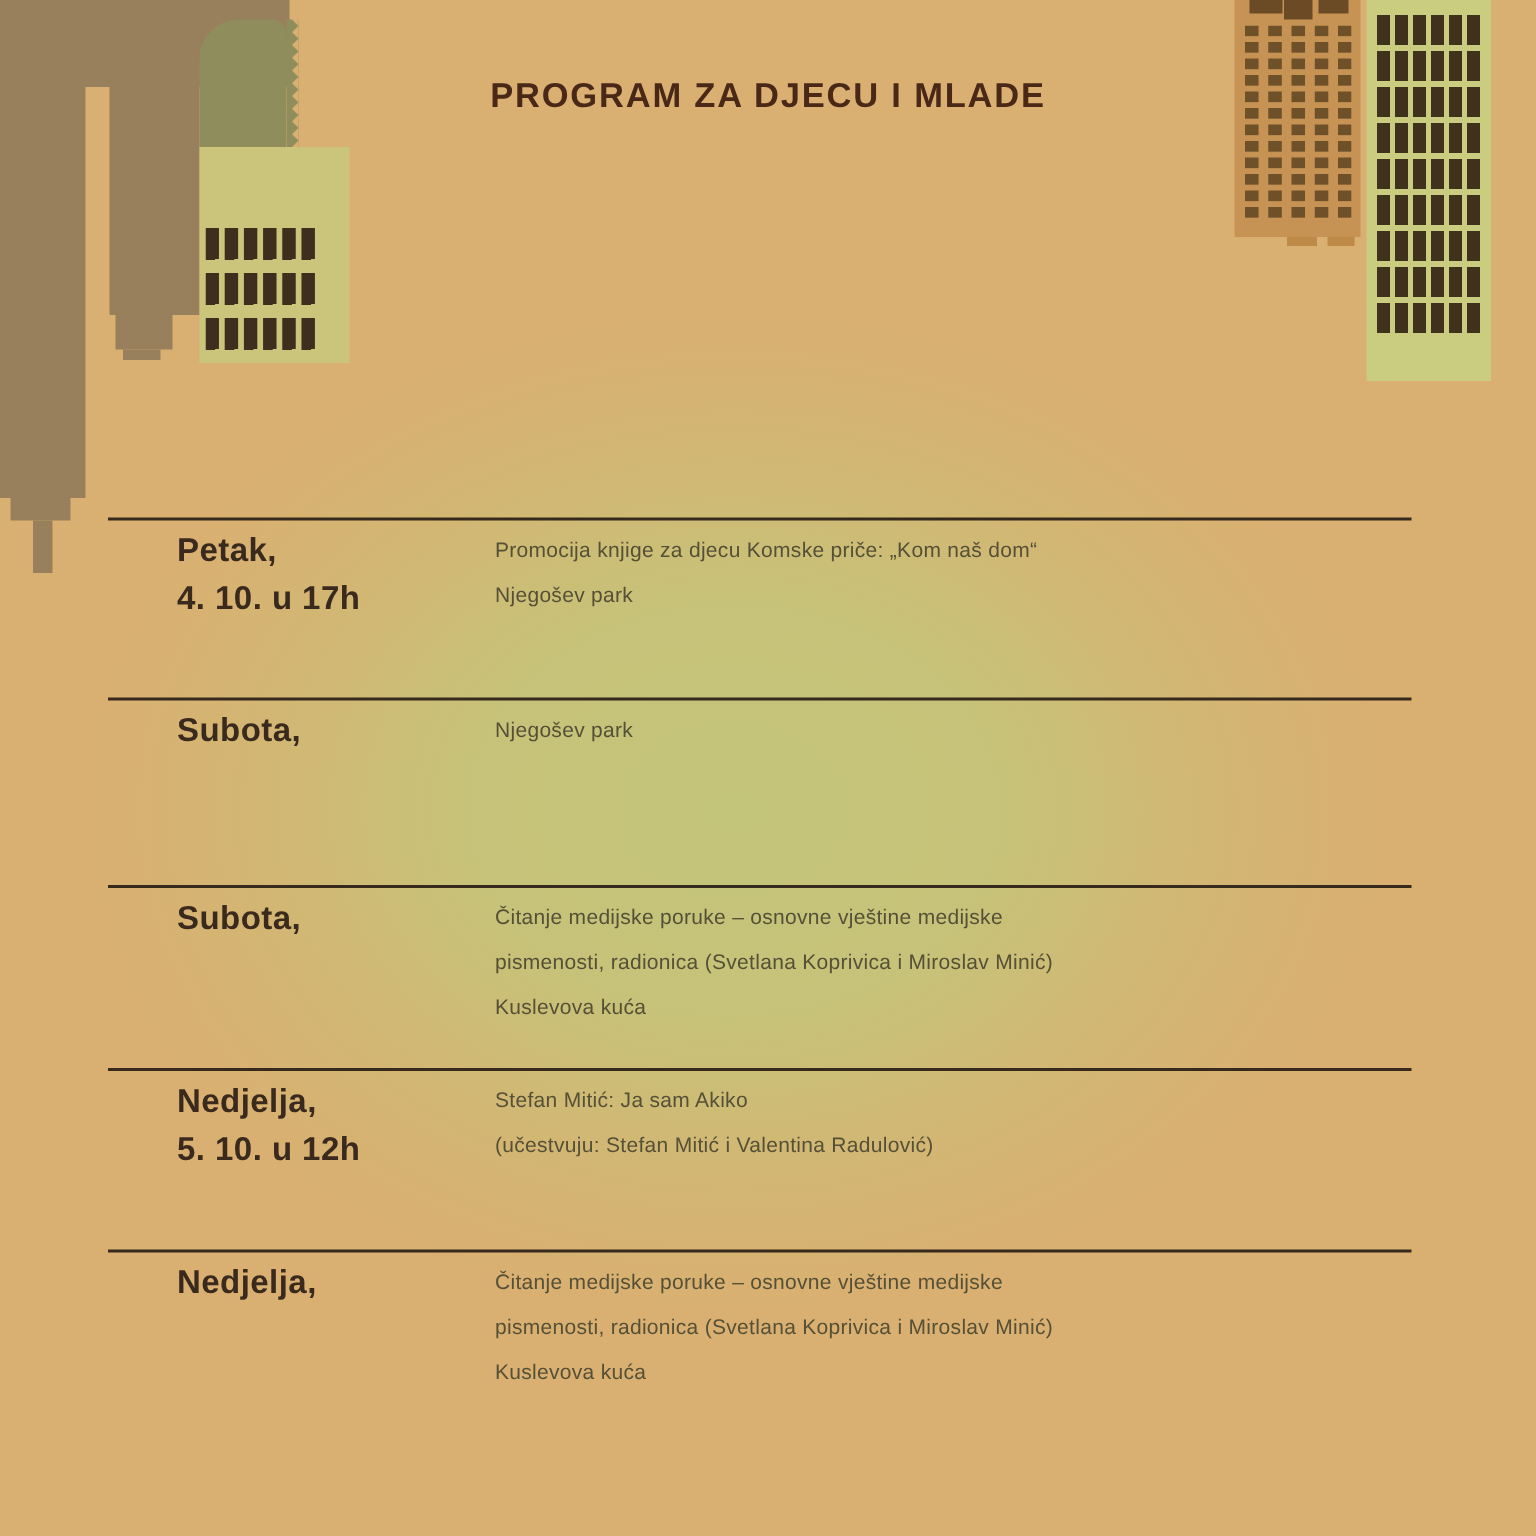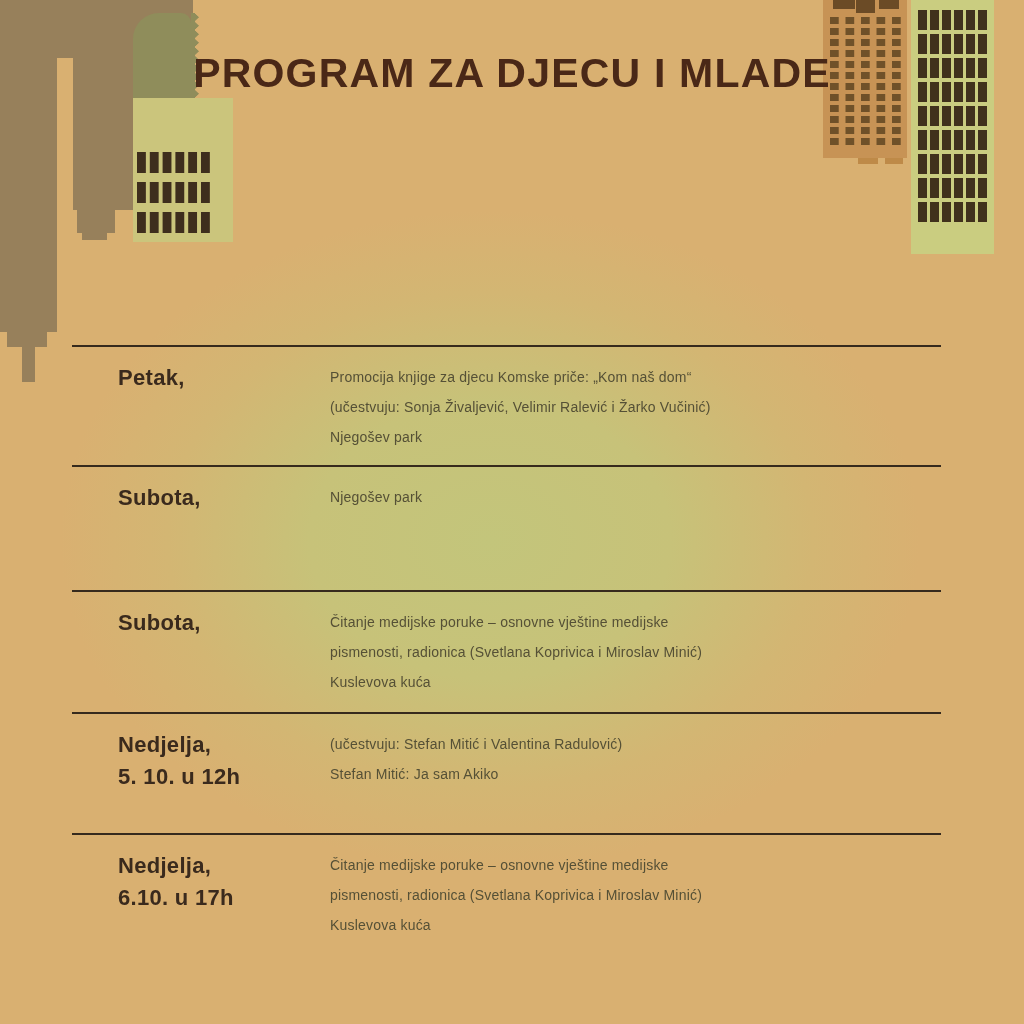--- a/index.html
+++ b/index.html
@@ -6,26 +6,26 @@
   body{font-family:"Liberation Sans","DejaVu Sans",sans-serif;}
   .poster{
     position:relative;width:1024px;height:1024px;overflow:hidden;
     background:radial-gradient(ellipse 430px 330px at 490px 540px,
       #c3c57b 0%, #c7c279 42%, #d3b673 75%, #d9b071 100%);
   }
   .abs{position:absolute;}
   
   .title{
     position:absolute;top:50px;left:0;width:100%;
-    text-align:center;font-size:41px;font-weight:bold;
+    text-align:center;font-size:23px;font-weight:bold;
     letter-spacing:1.2px;color:#4a2817;margin:0;
   }
   
   .schedule{position:absolute;left:72px;top:345px;width:869px;}
-  .row{display:flex;border-top:2px solid #362a1d;padding-top:15px;box-sizing:border-box;}
+  .row{display:flex;border-top:2px solid #362a1d;padding-top:4px;box-sizing:border-box;}
   .row:nth-child(1){height:120px;}
   .row:nth-child(2){height:125px;}
   .row:nth-child(3){height:122px;}
   .row:nth-child(4){height:121px;}
   .row:nth-child(5){height:110px;}
   .date{width:258px;padding-left:46px;box-sizing:border-box;flex:none;
         font-weight:bold;font-size:22px;line-height:32px;color:#3a2a1d;letter-spacing:.3px;}
   .desc{flex:1;font-size:14px;line-height:30px;color:#555036;letter-spacing:.2px;}
   
   .deco-tl{left:0;top:0;width:245px;height:395px;}
@@ -92,24 +92,24 @@
       <div class="abs tr2-windows"></div>
     </div>
   </div>
 
   <h1 class="title">PROGRAM ZA DJECU I MLADE</h1>
 
   <div class="schedule">
   <div class="row">
     <div class="date">
       <div>Petak,</div>
+      <div>4. 10. u 17h</div>
     </div>
     <div class="desc">
           <div>Promocija knjige za djecu Komske priče: „Kom naš dom“</div>
-          <div>(učestvuju: Sonja Živaljević, Velimir Ralević i Žarko Vučinić)</div>
           <div>Njegošev park</div>
         </div>
   </div>
 
   <div class="row">
     <div class="date">
       <div>Subota,</div>
     </div>
     <div class="desc">
           <div>Njegošev park</div>
@@ -126,29 +126,28 @@
           <div>Kuslevova kuća</div>
         </div>
   </div>
 
   <div class="row">
     <div class="date">
       <div>Nedjelja,</div>
       <div>5. 10. u 12h</div>
     </div>
     <div class="desc">
+          <div>Stefan Mitić: Ja sam Akiko</div>
           <div>(učestvuju: Stefan Mitić i Valentina Radulović)</div>
-          <div>Stefan Mitić: Ja sam Akiko</div>
         </div>
   </div>
 
   <div class="row">
     <div class="date">
       <div>Nedjelja,</div>
-      <div>6.10. u 17h</div>
     </div>
     <div class="desc">
           <div>Čitanje medijske poruke – osnovne vještine medijske</div>
           <div>pismenosti, radionica (Svetlana Koprivica i Miroslav Minić)</div>
           <div>Kuslevova kuća</div>
         </div>
   </div>
 </div>
 </div>
 

